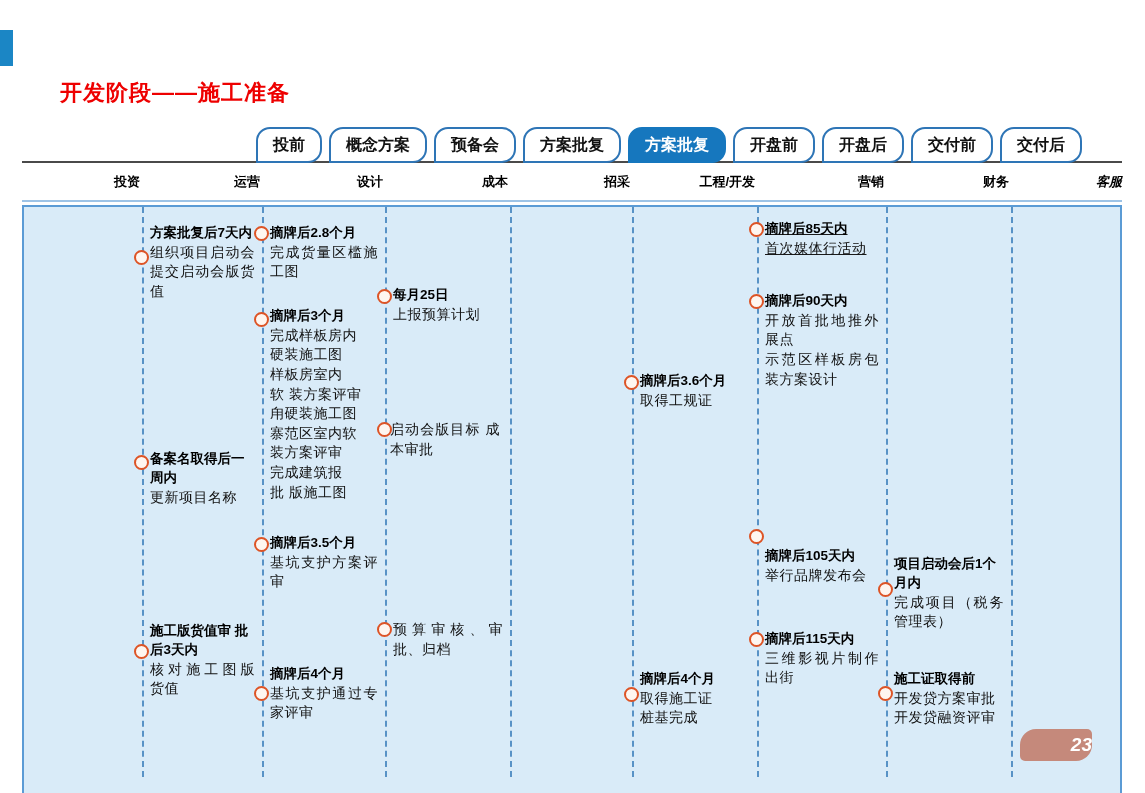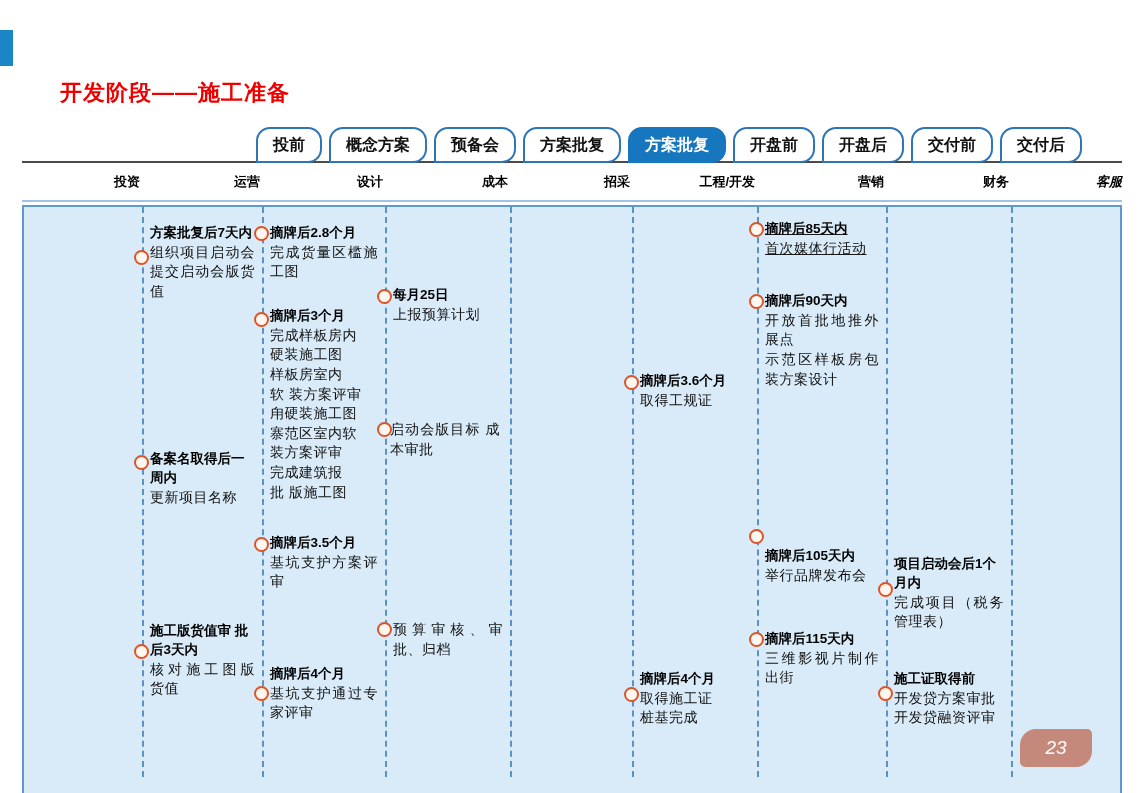--- a/index.html
+++ b/index.html
@@ -36,23 +36,23 @@
   .col-sep{position:absolute;top:0;height:570px;width:0;border-left:2px dashed #2e75b6;opacity:.75;}
   .marker{
     position:absolute;width:11px;height:11px;border-radius:50%;
     background:#fef6f0;border:2.5px solid #dd5426;box-sizing:content-box;z-index:2;
   }
   .milestone{position:absolute;z-index:2;}
   .ms-title{font-size:13.5px;font-weight:bold;line-height:1.4;color:#000;}
   .ms-body{font-size:14px;line-height:1.4;color:#111;white-space:pre-line;text-align:justify;letter-spacing:.5px;}
   
   #page-badge{
-    position:absolute;left:1020px;top:729px;width:72px;height:38px;background:#c5897b;
-    border-radius:16px 5px 16px 5px;color:#fff;font-size:19px;font-weight:normal;font-style:italic;
-    display:flex;align-items:center;justify-content:center;
+    position:absolute;left:1020px;top:729px;width:72px;height:32px;background:#c5897b;
+    border-radius:16px 5px 16px 5px;color:#fff;font-size:19px;font-weight:bold;font-style:italic;
+    display:flex;align-items:center;justify-content:flex-end;
   }
 </style>
 </head>
 <body>
 
 <div id="canvas">
   <div id="corner-mark"></div>
   <div id="slide-title">开发阶段——施工准备</div>
 
   <div id="tab-baseline"></div>

